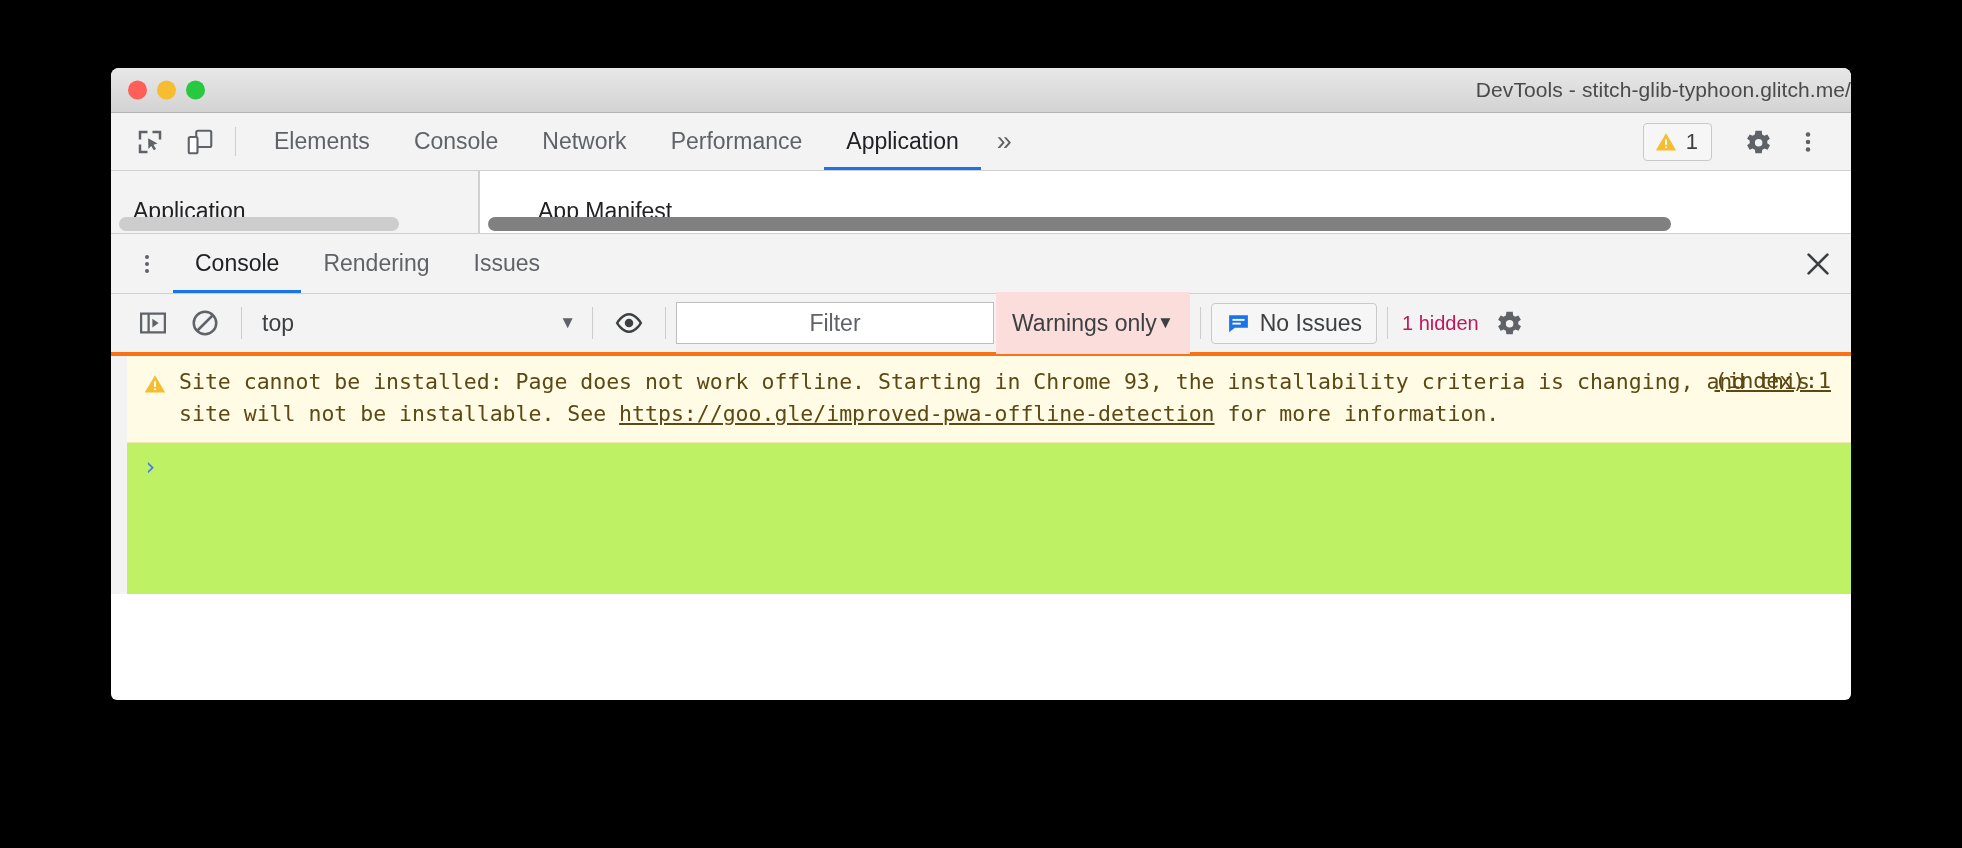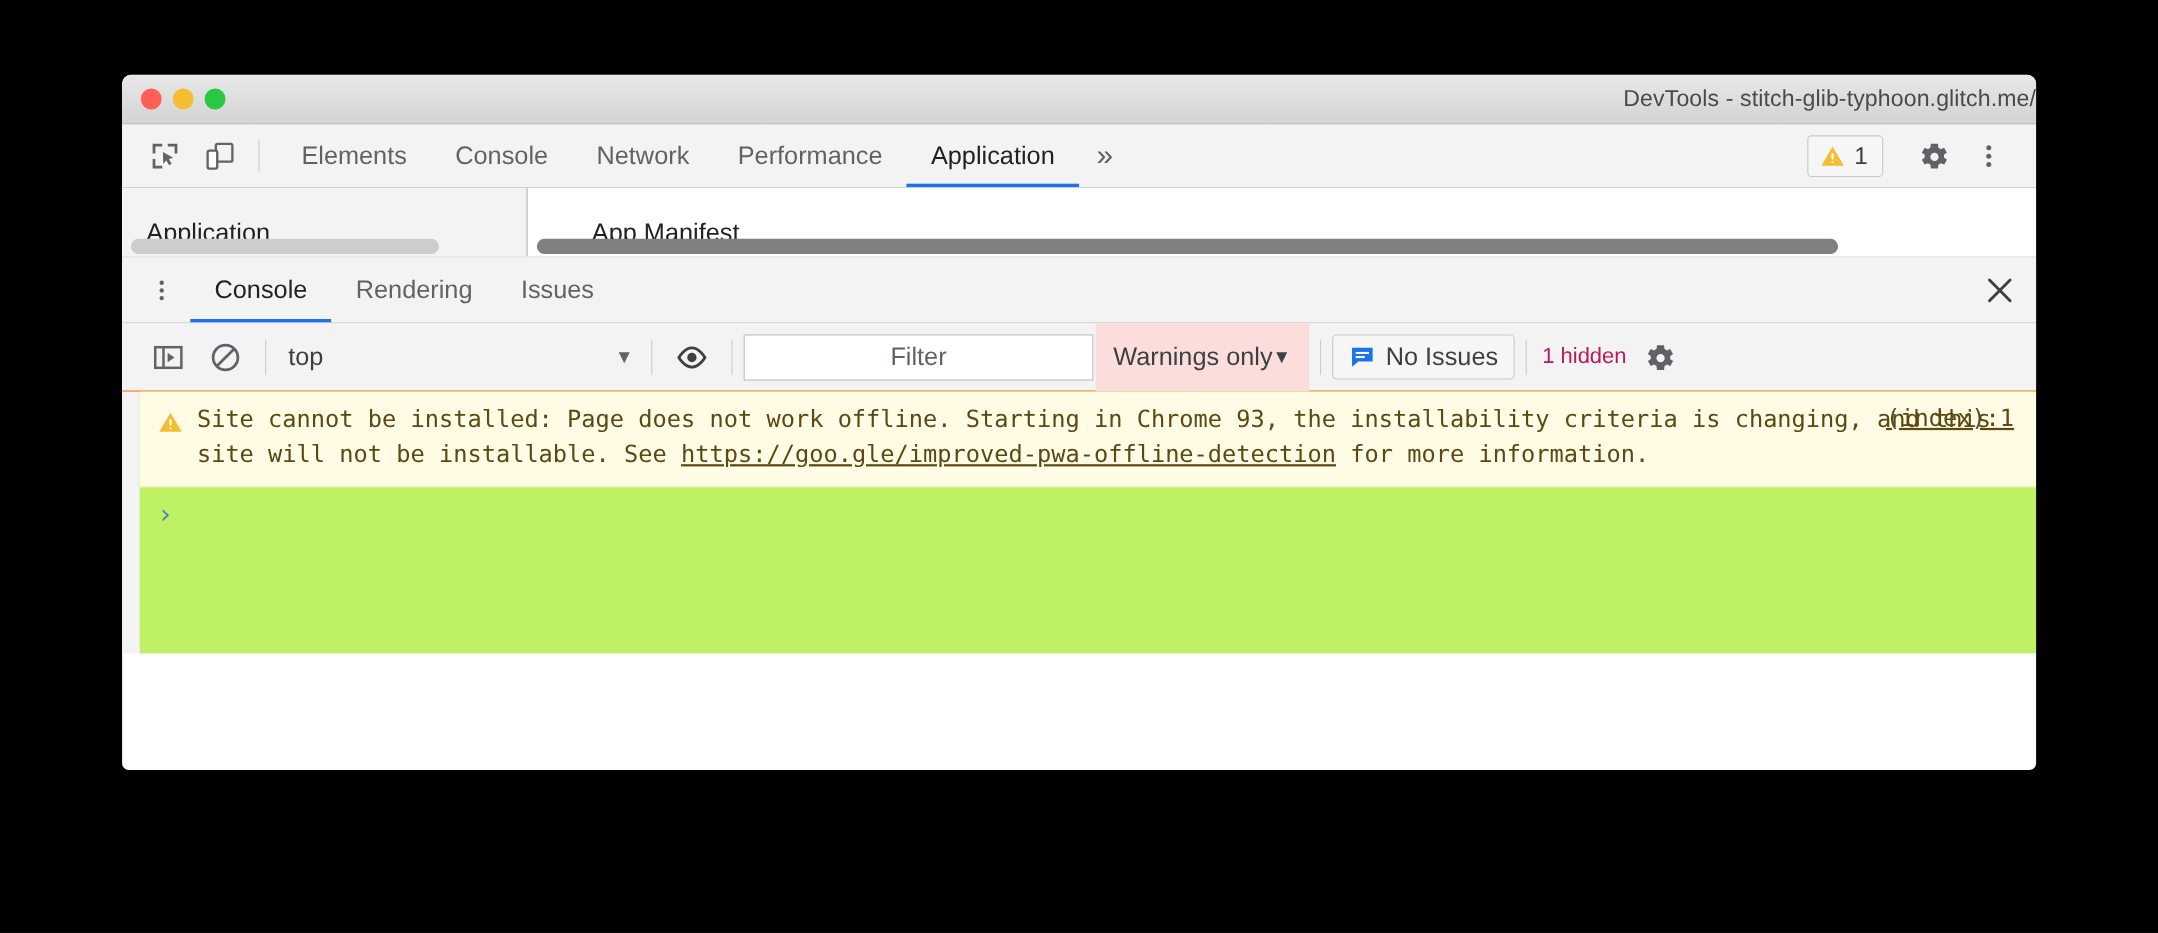--- a/index.html
+++ b/index.html
@@ -207,21 +207,21 @@
     display: flex;
     align-items: center;
     justify-content: center;
     cursor: pointer;
   }
 
   
   #console-toolbar {
     height: 62px;
     background: #f3f3f3;
-    border-bottom: 1px solid #f97316;
+    border-bottom: 4px solid #f97316;
     display: flex;
     align-items: center;
     padding: 0 14px 0 16px;
   }
   .ct-icon {
     width: 52px; height: 52px;
     display: flex; align-items: center; justify-content: center;
     cursor: pointer; flex: 0 0 auto;
   }
   .ct-sep { width: 1px; height: 32px; background: #cdcdcd; margin: 0 10px; flex: 0 0 1px; }

